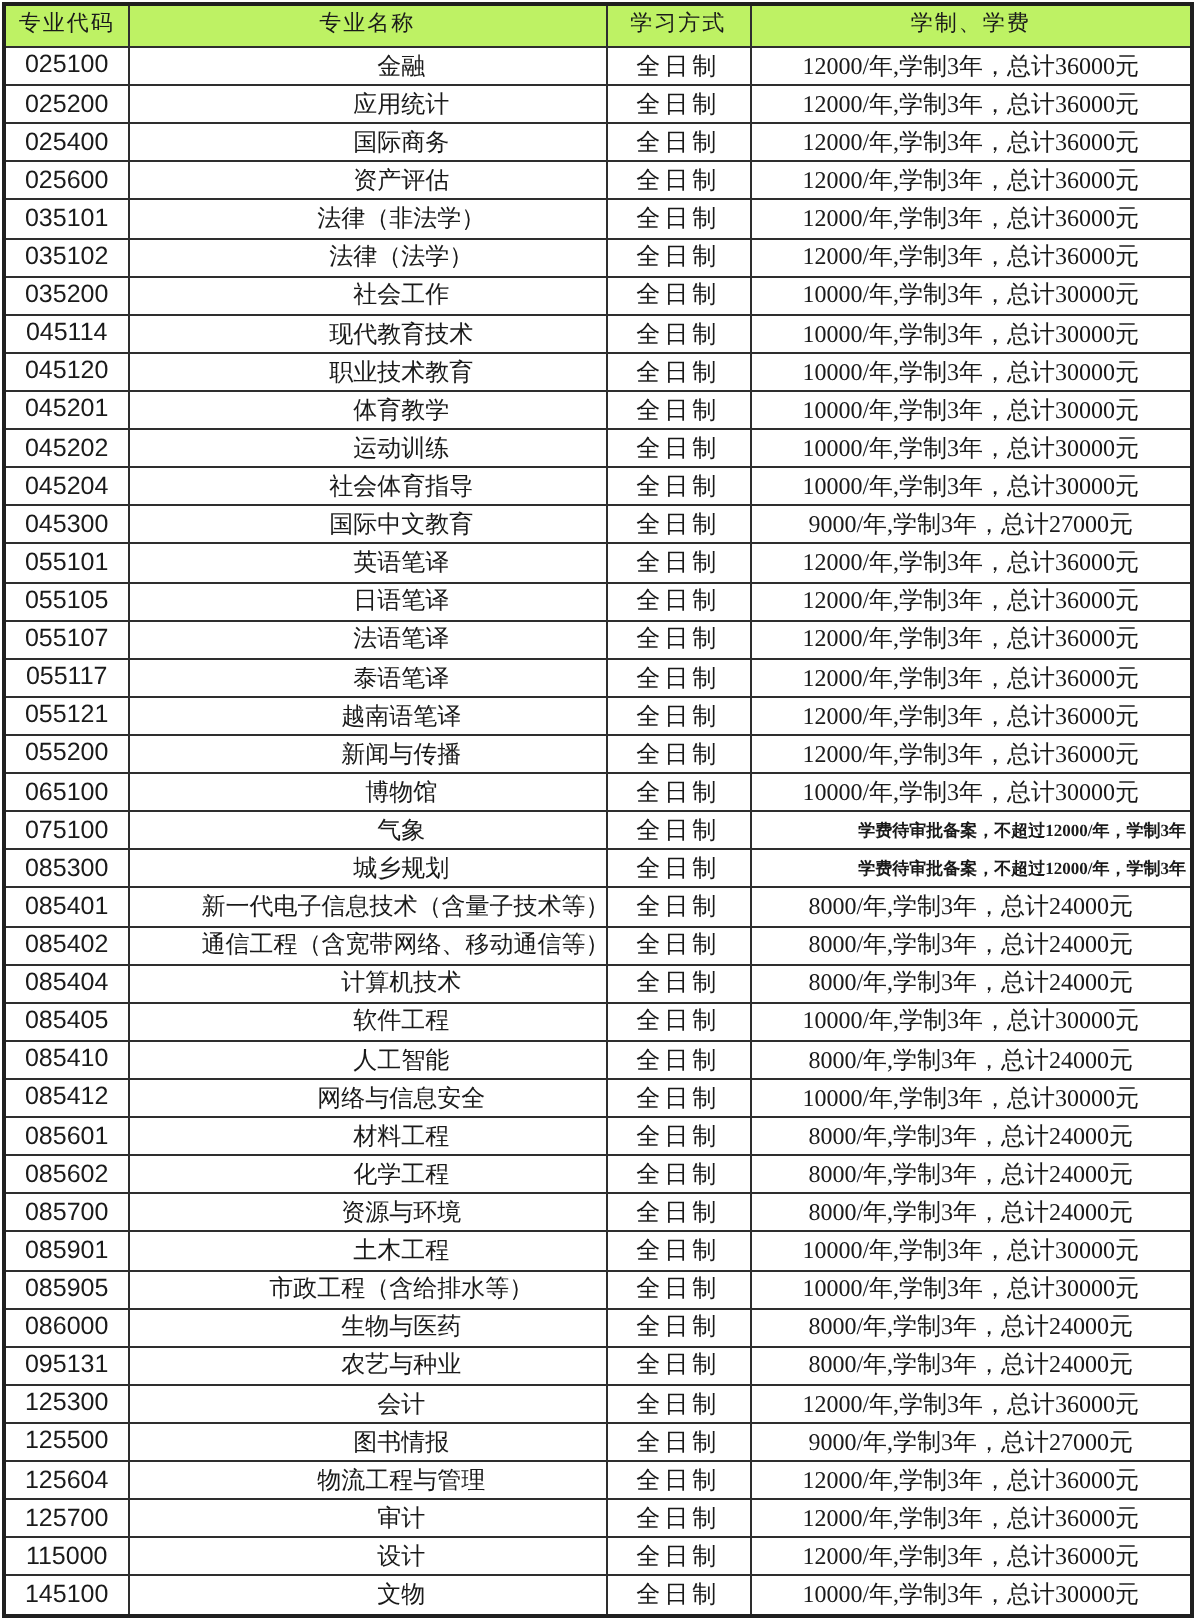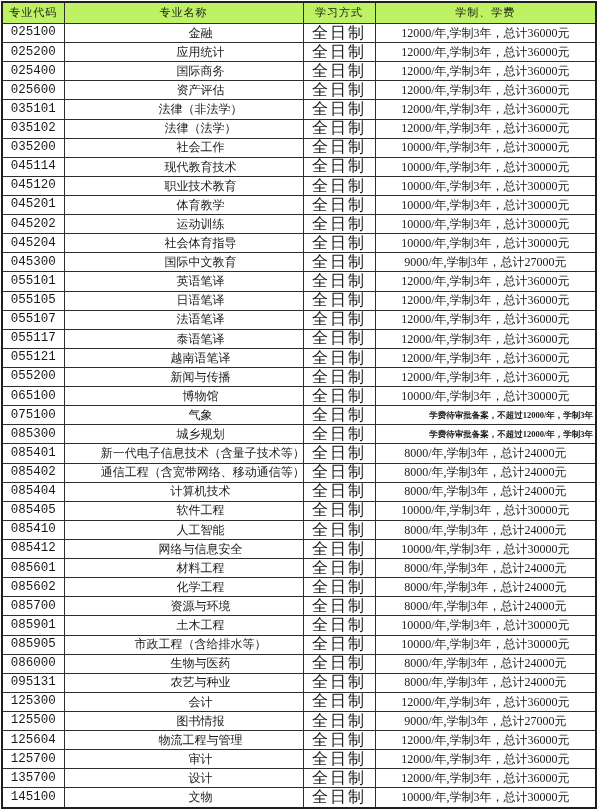--- a/index.html
+++ b/index.html
@@ -34,29 +34,29 @@
   }
   thead th {
     background: #bef264;
     font-weight: normal;
     font-size: 11px;
     letter-spacing: 1px;
     height: 20px;
   }
   td.cell-code {
     font-size: 12.5px;
-    font-family: Liberation Mono, monospace;
+    font-family: Liberation Sans, sans-serif;
     text-align: center;
   }
   td.cell-name {
     font-size: 12px;
     padding-left: 36px;
   }
   td.cell-mode {
-    font-size: 16px;
+    font-size: 12px;
     letter-spacing: 2px;
   }
   td.cell-fee {
     font-size: 12px;
     margin-top: 24px;
   }
   td.cell-fee.small-fee {
     font-size: 8.5px;
     font-weight: 600;
     text-align: right;
@@ -309,21 +309,21 @@
     <td class="cell-mode">全日制</td>
     <td class="cell-fee">12000/年,学制3年，总计36000元</td>
   </tr>
       <tr>
     <td class="cell-code">125700</td>
     <td class="cell-name">审计</td>
     <td class="cell-mode">全日制</td>
     <td class="cell-fee">12000/年,学制3年，总计36000元</td>
   </tr>
       <tr>
-    <td class="cell-code">135700</td>
+    <td class="cell-code">115000</td>
     <td class="cell-name">设计</td>
     <td class="cell-mode">全日制</td>
     <td class="cell-fee">12000/年,学制3年，总计36000元</td>
   </tr>
       <tr>
     <td class="cell-code">145100</td>
     <td class="cell-name">文物</td>
     <td class="cell-mode">全日制</td>
     <td class="cell-fee">10000/年,学制3年，总计30000元</td>
   </tr>

